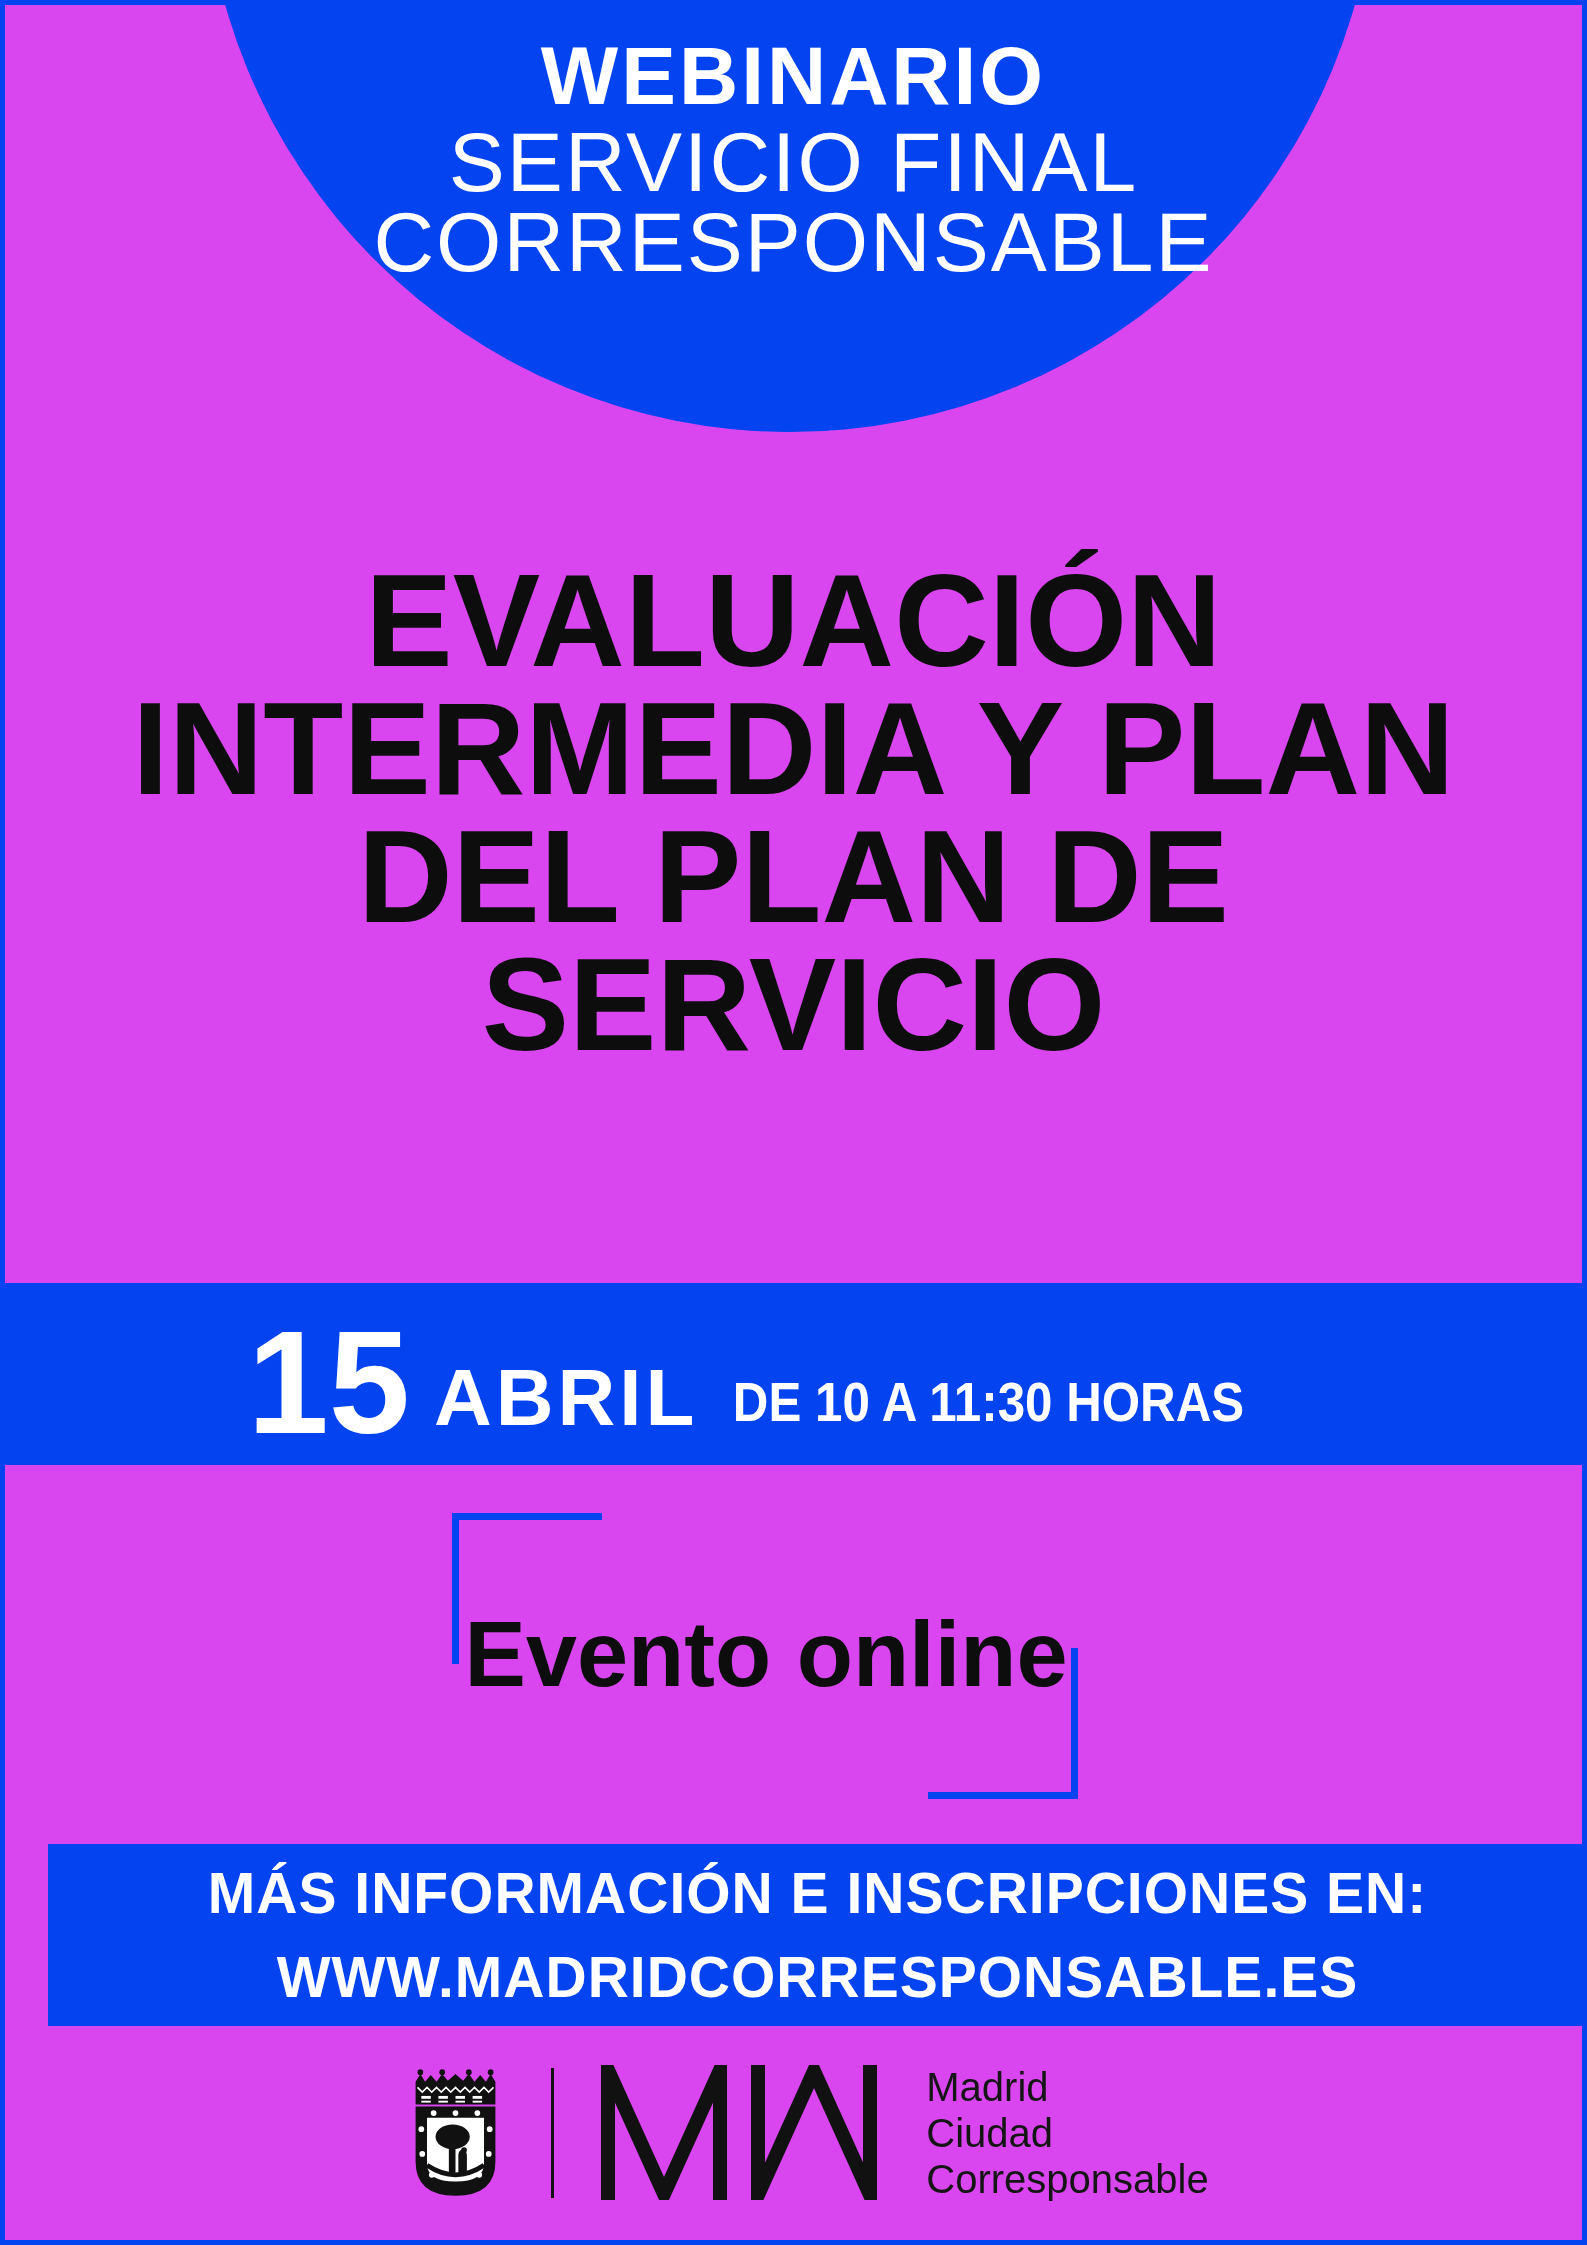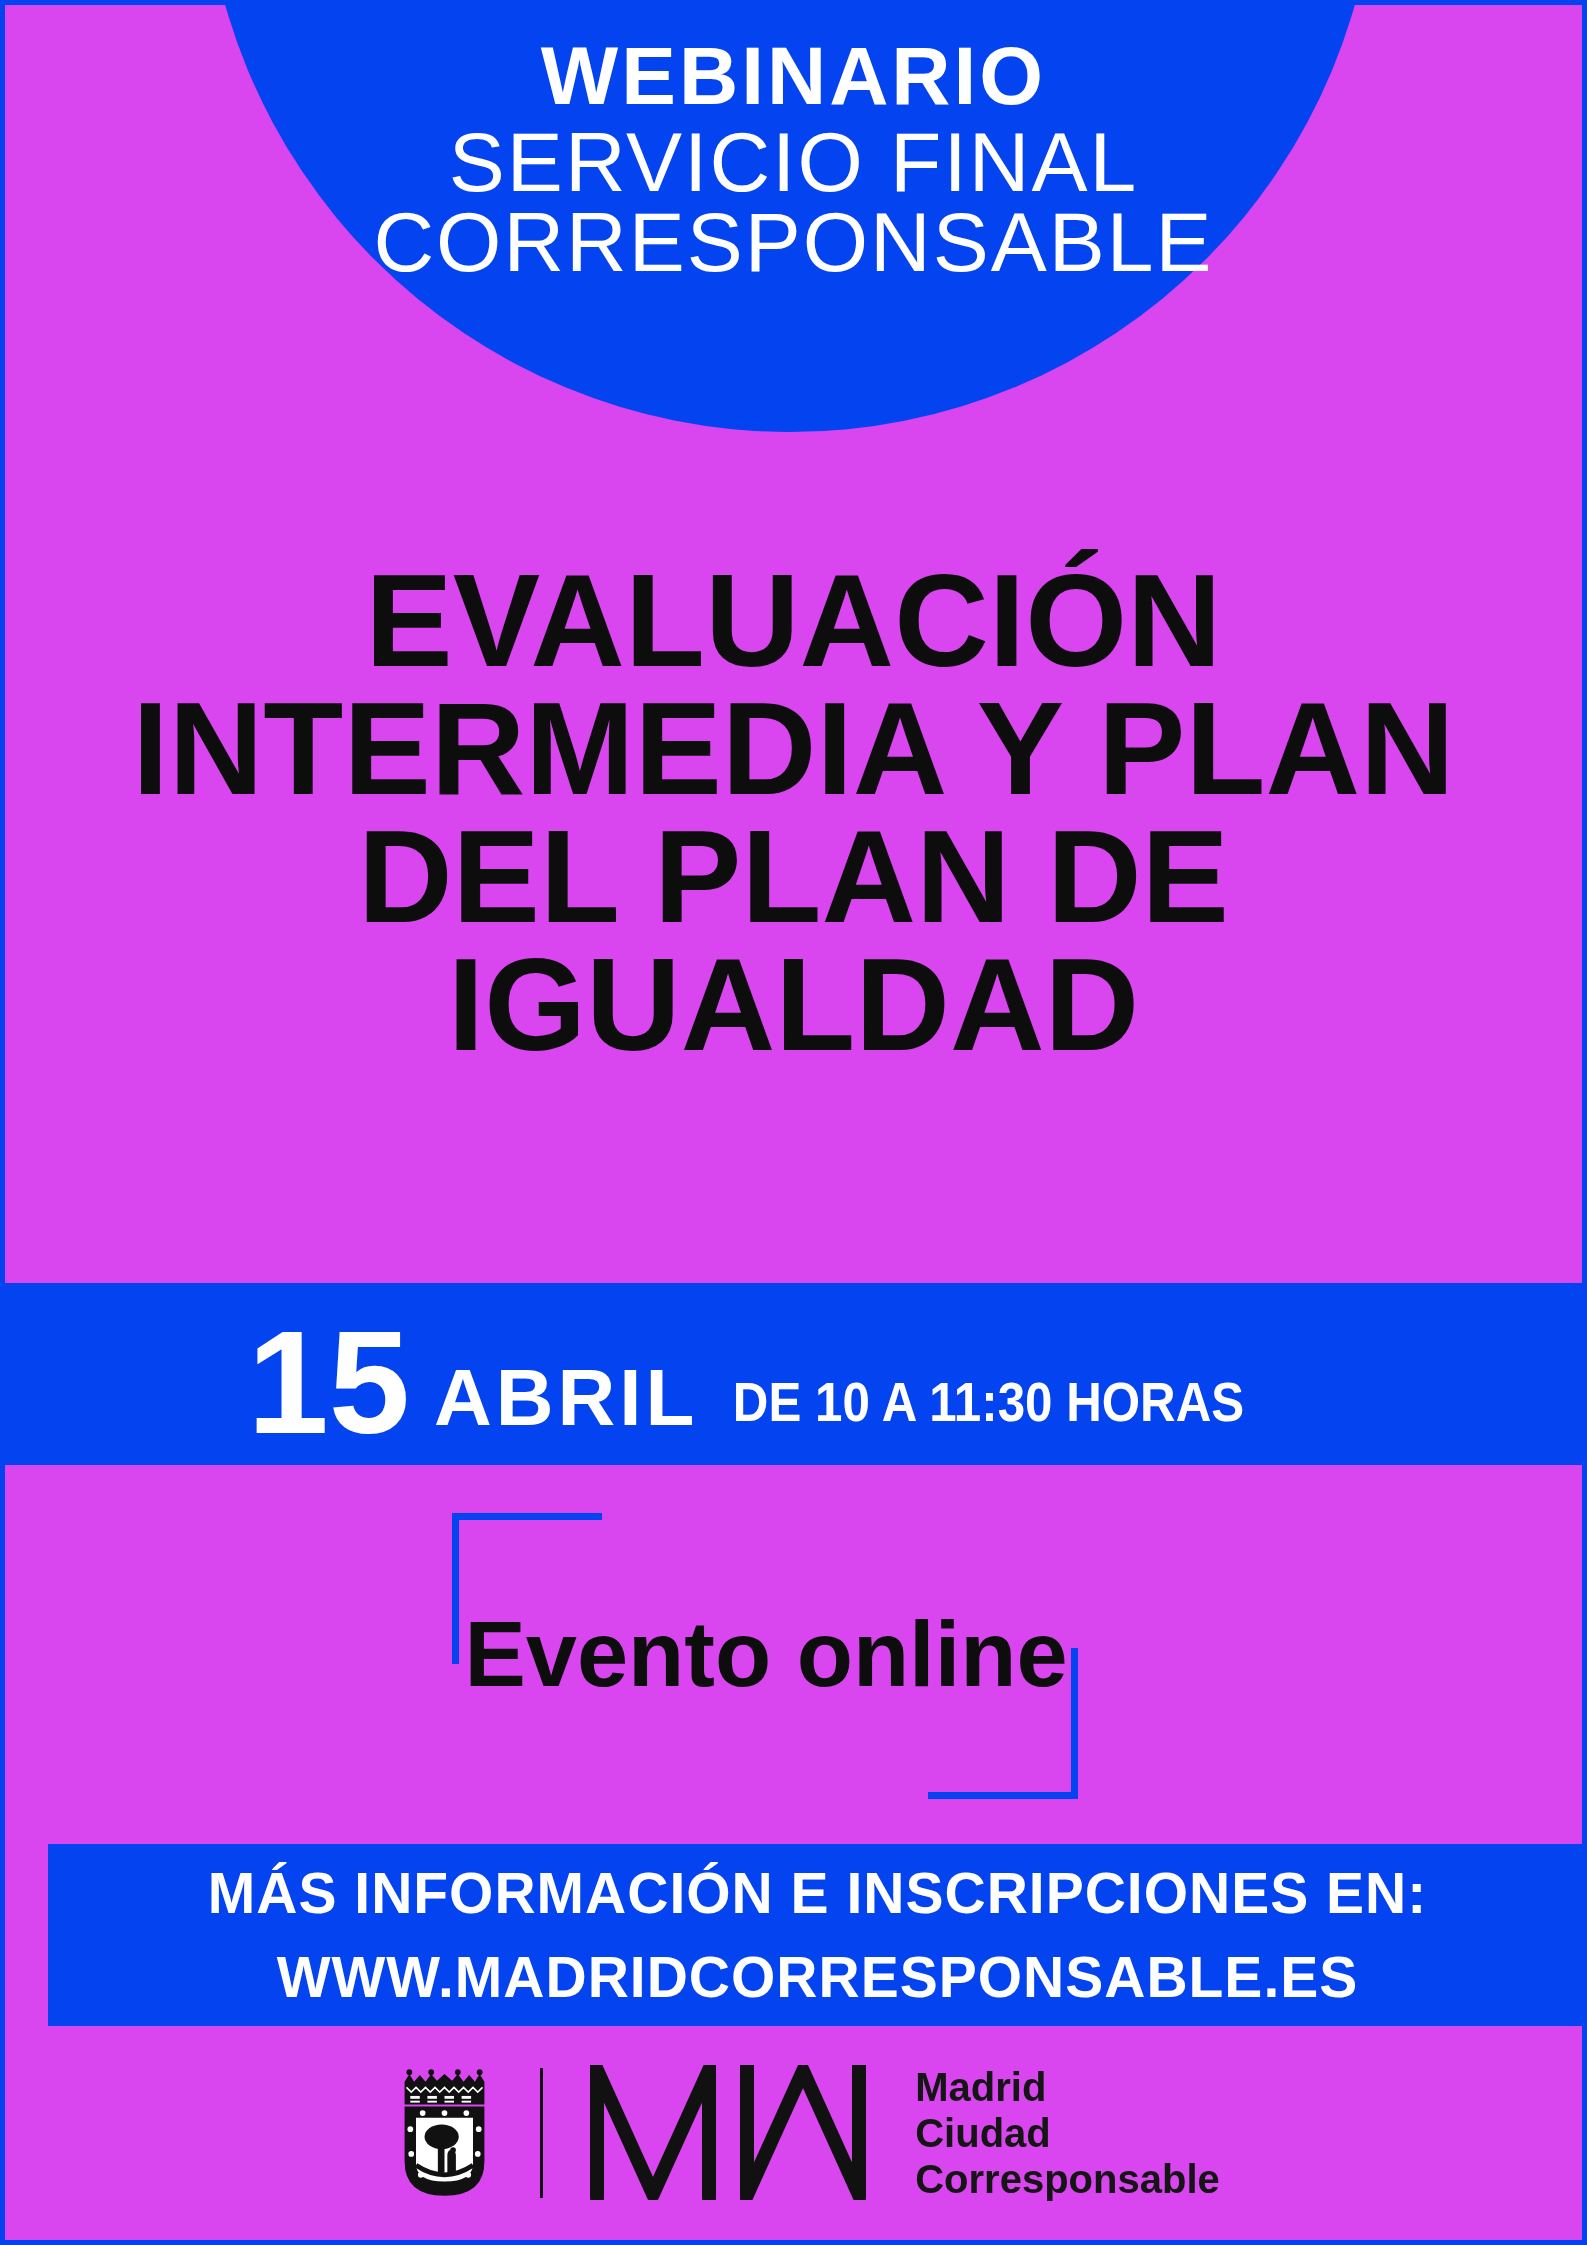--- a/index.html
+++ b/index.html
@@ -61,40 +61,40 @@
 
   
   .footer {
     position:absolute; left:0; right:0; top:2026px; bottom:6px;
     display:flex; justify-content:center; align-items:center;
   }
   .footer .row { display:flex; align-items:center; transform:translateX(15px); }
   .crest { width:95px; height:136px; }
   .logo-divider { width:3px; height:130px; background:#111; margin:0 46px 0 48px; }
   .mw { width:300px; height:135px; }
-  .org-text { margin-left:26px; color:#151515; font-size:40px; line-height:46px; font-weight:700; }
+  .org-text { margin-left:26px; color:#151515; font-size:40px; line-height:46px; font-weight:400; }
 </style>
 </head>
 <body>
 
 <div class="poster">
 
   <div class="blue-circle"></div>
 
   <div class="header-text">
     <div class="kicker">WEBINARIO</div>
     <div class="subtitle">SERVICIO FINAL</div>
     <div class="subtitle">CORRESPONSABLE</div>
   </div>
 
   <div class="title">
     <div>EVALUACIÓN</div>
     <div>INTERMEDIA Y PLAN</div>
     <div>DEL PLAN DE</div>
-    <div>IGUALDAD</div>
+    <div>SERVICIO</div>
   </div>
 
   <div class="date-band">
     <div class="inner">
       <div class="day">15</div>
       <div class="month-col">
         <div class="month">ABRIL</div>
         <div class="time">DE 10 A 11:30 HORAS</div>
       </div>
     </div>

